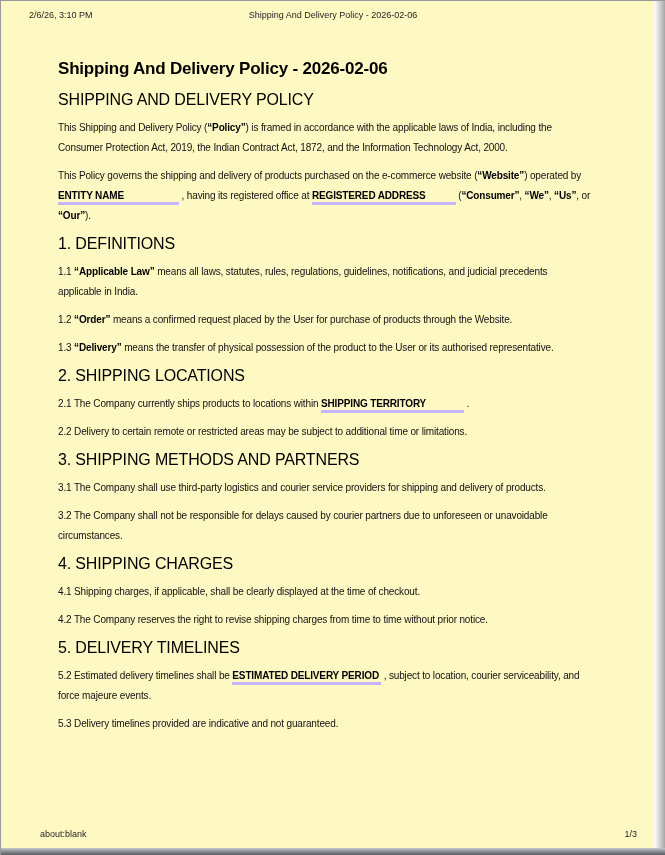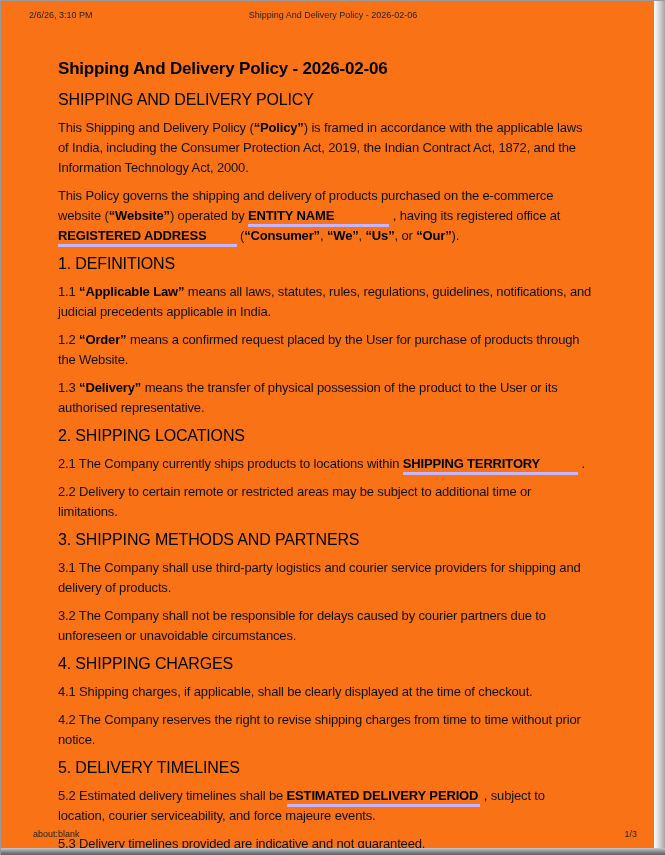--- a/index.html
+++ b/index.html
@@ -9,21 +9,21 @@
     background: #ffffff;
     font-family: "Liberation Sans", sans-serif;
     color: #1a1a1a;
     overflow: hidden;
   }
   .page {
     position: absolute; inset: 0;
     border-top: 1px solid #9a9a9a;
     border-left: 1px solid #9a9a9a;
     box-sizing: border-box;
-    background: #f97316;
+    background: #fef9c3;
   }
   .edge-shadow-right {
     position: absolute; top: 0; right: 0; bottom: 0; width: 11px;
     background: linear-gradient(to right, #ffffff 0%, #d9d9d9 45%, #a6a6a6 100%);
   }
   .bottom-strip {
     position: absolute; left: 0; right: 0; bottom: 0; height: 7px;
     background: linear-gradient(to bottom, #c7c9cc 0%, #84878c 55%, #5b5e64 100%);
   }
   .print-header {
@@ -38,35 +38,35 @@
   }
   h1 {
     font-size: 17px; line-height: 24px; font-weight: bold;
     margin: 0 0 9px 0; letter-spacing: -0.2px; color: #000;
   }
   .doc-body h2 {
     font-size: 16px; line-height: 20px; font-weight: normal;
     margin: 0 0 8px 0; color: #000;
   }
   .doc-body p {
-    font-size: 13px; line-height: 20px;
+    font-size: 10px; line-height: 20px;
     margin: 0 16px 8px 0; font-weight: normal;
   }
   .doc-body b { color: #000; }
   .field {
     font-weight: bold; color: #000;
     border-bottom: 3px solid #c4b5fd;
     padding-bottom: 1px;
     white-space: nowrap;
   }
   .print-footer {
     position: absolute; bottom: 16px; left: 28px; right: 28px;
     font-size: 9px; color: #1f1f1f;
   }
-  .print-footer .source { position: absolute; left: 4px; bottom: 0; }
+  .print-footer .source { position: absolute; left: 11px; bottom: 0; }
   .print-footer .page-num { position: absolute; right: 0; bottom: 0; }
 </style>
 </head>
 <body>
 
 <div class="page">
 
   <div class="print-header">
     <span class="datetime">2/6/26, 3:10 PM</span>
     <span class="doc-title">Shipping And Delivery Policy - 2026-02-06</span>

